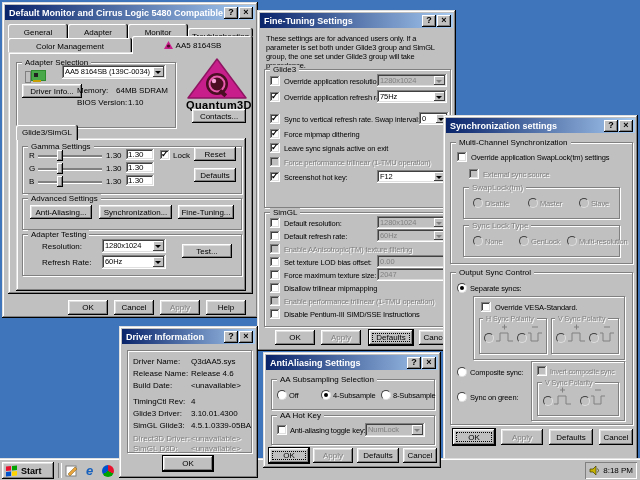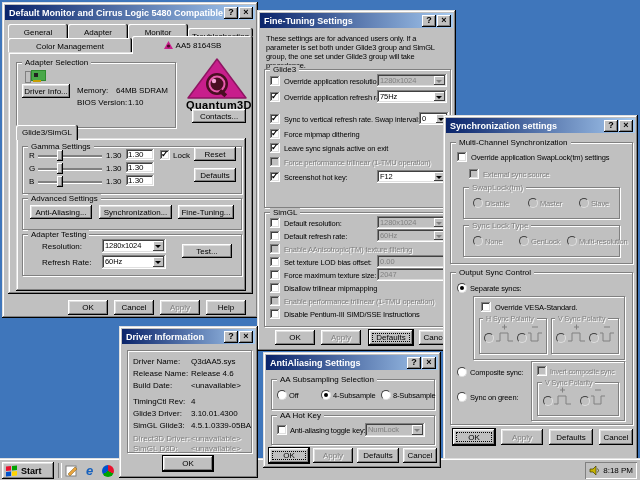--- a/index.html
+++ b/index.html
@@ -100,21 +100,22 @@
     <div class="group" style="left:14px;top:60px;width:158px;height:64px;z-index:2;"></div>
     <span class="legend" style="left:20px;top:56px;">Adapter Selection</span>
     <svg style="position:absolute;left:22px;top:66px;z-index:2;" width="24" height="16" viewBox="0 0 24 16">
       <rect x="1" y="3" width="6" height="12" fill="#808080"></rect>
         <rect x="2" y="4" width="4" height="10" fill="#C0C0C0"></rect>
       <rect x="7" y="2" width="15" height="11" fill="#2E8B2E"></rect>
         <rect x="8" y="3" width="13" height="9" fill="#49A849"></rect>
       <rect x="9" y="12" width="8" height="2" fill="#C8A000"></rect>
         <rect x="10" y="5" width="4" height="4" fill="#222"></rect>
     </svg>
-    <div class="btn" style="left:20px;top:82px;width:48px;height:14px;z-index:2;">Driver Info...</div>
+    <div class="combo" style="left:60px;top:63px;width:104px;height:14px;z-index:2;"><span>AA5 8164SB (139C-0034)</span></div>
+    <div class="btn" style="left:20px;top:82px;width:60px;height:14px;z-index:2;">Driver Info...</div>
     <span class="lbl" style="left:75px;top:84px;z-index:2;">Memory:</span>
     <span class="lbl" style="left:114px;top:84px;z-index:2;">64MB SDRAM</span>
     <span class="lbl" style="left:75px;top:96px;z-index:2;">BIOS Version:</span>
     <span class="lbl" style="left:126px;top:96px;z-index:2;">1.10</span>
 
     <svg style="position:absolute;left:184px;top:56px;z-index:2;" width="62" height="42" viewBox="0 0 62 42">
       <path d="M31 1 L60 40 L2 40 Z" fill="#C81E8C" stroke="#8F1563" stroke-width="1.5" stroke-linejoin="round"></path>
       <circle cx="31" cy="26" r="11" fill="#4A0D22"></circle>
       <circle cx="31" cy="26" r="7.5" fill="none" stroke="#E85AAE" stroke-width="2"></circle>
       <rect x="35" y="31" width="8" height="4" fill="#4A0D22" transform="rotate(40 35 31)"></rect>

